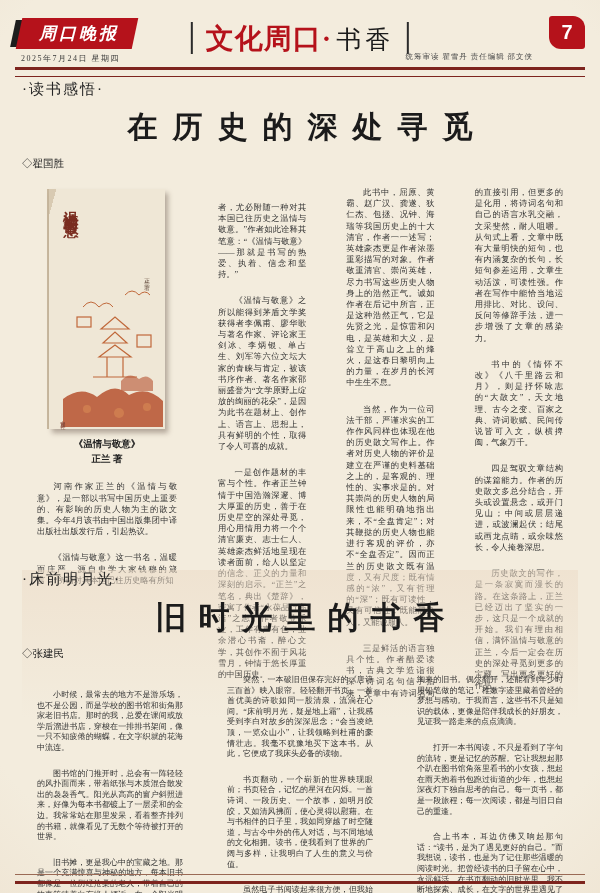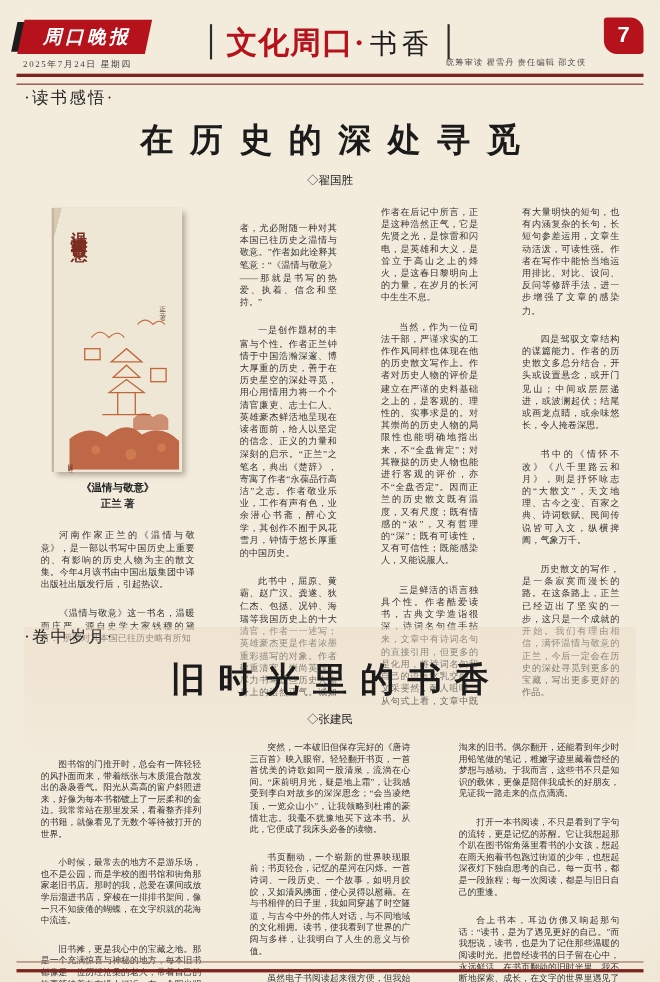--- a/index.html
+++ b/index.html
@@ -31,21 +31,21 @@
   .pagenum{
     position:absolute;right:0;top:0;width:36px;height:33px;background:#b5121b;color:#fff;
     font-size:20px;font-weight:bold;text-align:center;line-height:33px;
     border-radius:3px 12px 3px 12px;font-family:"Liberation Sans",sans-serif;
   }
   .rule{height:6px;border-top:3px solid #7d241e;border-bottom:1px solid #7d241e;}
   .rule-top{position:absolute;top:67px;left:15px;right:15px;}
   .rule-bottom{position:absolute;bottom:9px;left:15px;right:15px;height:6px;border-top:1px solid #9a6a55;border-bottom:3px solid #7d241e;}
   
   .cat-label{font-size:15px;color:#252525;letter-spacing:2px;}
-  .byline{text-align:center;font-size:10.5px;color:#222;}
+  .byline{font-size:10.5px;color:#222;}
   p.body-p{margin:15px;text-align:justify;text-indent:2em;color:#333;}
   
   .article1{position:absolute;top:80px;left:22px;right:22px;}
   .a1-title{
     text-align:center;font-size:30px;font-weight:600;color:#1b1b1b;
     letter-spacing:15px;text-indent:15px;margin:8px 0 9px;
   }
   .a1-author{margin-bottom:16px;}
   .a1-body{display:flex;gap:11px;}
   .a1-left{width:170px;flex:none;}
@@ -149,38 +149,39 @@
           <div>正兰 著</div>
         </div>
         <div class="a1-intro">
           <p class="body-p">河南作家正兰的《温情与敬意》，是一部以书写中国历史上重要的、有影响的历史人物为主的散文集。今年4月该书由中国出版集团中译出版社出版发行后，引起热议。</p>
           <p class="body-p">《温情与敬意》这一书名，温暖而庄严，源自史学大家钱穆的箴言：“所谓对其本国已往历史略有所知</p>
         </div>
       </div>
 
       <div class="a1-cols">
         <p class="body-p" style="text-indent:0">者，尤必附随一种对其本国已往历史之温情与敬意。”作者如此诠释其笔意：“《温情与敬意》——那就是书写的热爱、执着、信念和坚持。”</p>
+        <p class="body-p">《温情与敬意》之所以能得到茅盾文学奖获得者李佩甫、廖华歌与著名作家、评论家王剑冰、李炳银、单占生、刘军等六位文坛大家的青睐与肯定，被该书序作者、著名作家邵丽盛誉为“文学原野上绽放的绚丽的花朵”，是因为此书在题材上、创作上、语言上、思想上，具有鲜明的个性，取得了令人可喜的成就。</p>
         <p class="body-p">一是创作题材的丰富与个性。作者正兰钟情于中国浩瀚深邃、博大厚重的历史，善于在历史星空的深处寻觅，用心用情用力将一个个清官廉吏、志士仁人、英雄豪杰鲜活地呈现在读者面前，给人以坚定的信念、正义的力量和深刻的启示。“正兰”之笔名，典出《楚辞》，寄寓了作者“永葆品行高洁”之志。作者敬业乐业，工作有声有色，业余潜心书斋，醉心文学，其创作不囿于风花雪月，钟情于悠长厚重的中国历史。</p>
         <p class="body-p">此书中，屈原、黄霸、赵广汉、龚遂、狄仁杰、包拯、况钟、海瑞等我国历史上的十大清官，作者一一述写；英雄豪杰更是作者浓墨重彩描写的对象。作者敬重清官、崇尚英雄，尽力书写这些历史人物身上的浩然正气。诚如作者在后记中所言，正是这种浩然正气，它是先贤之光，是惊雷和闪电，是英雄和大义，是耸立于高山之上的烽火，是这春日黎明向上的力量，在岁月的长河中生生不息。</p>
         <p class="body-p">当然，作为一位司法干部，严谨求实的工作作风同样也体现在他的历史散文写作上。作者对历史人物的评价是建立在严谨的史料基础之上的，是客观的、理性的、实事求是的。对其崇尚的历史人物的局限性也能明确地指出来，不“全盘肯定”；对其鞭挞的历史人物也能进行客观的评价，亦不“全盘否定”。因而正兰的历史散文既有温度，又有尺度；既有情感的“浓”，又有哲理的“深”；既有可读性，又有可信性；既能感染人，又能说服人。</p>
         <p class="body-p">三是鲜活的语言独具个性。作者酷爱读书，古典文学造诣很深，诗词名句信手拈来，文章中有诗词名句的直接引用，但更多的是化用，将诗词名句和自己的语言水乳交融，文采斐然，耐人咀嚼。从句式上看，文章中既有大量明快的短句，也有内涵复杂的长句，长短句参差运用，文章生动活泼，可读性强。作者在写作中能恰当地运用排比、对比、设问、反问等修辞手法，进一步增强了文章的感染力。</p>
+        <p class="body-p">书中的《情怀不改》《八千里路云和月》，则是抒怀咏志的“大散文”，天文地理、古今之变、百家之典、诗词歌赋、民间传说皆可入文，纵横捭阖，气象万千。</p>
         <p class="body-p">四是驾驭文章结构的谋篇能力。作者的历史散文多总分结合，开头或设置悬念，或开门见山；中间或层层递进，或波澜起伏；结尾或画龙点睛，或余味悠长，令人掩卷深思。</p>
-        <p class="body-p">书中的《情怀不改》《八千里路云和月》，则是抒怀咏志的“大散文”，天文地理、古今之变、百家之典、诗词歌赋、民间传说皆可入文，纵横捭阖，气象万千。</p>
         <p class="body-p">历史散文的写作，是一条寂寞而漫长的路。在这条路上，正兰已经迈出了坚实的一步，这只是一个成就的开始。我们有理由相信，满怀温情与敬意的正兰，今后一定会在历史的深处寻觅到更多的宝藏，写出更多更好的作品。</p>
       </div>
     </div>
   </div>
 
   <div class="article2">
-    <div class="cat-label">·卷中岁月·</div>
+    <div class="cat-label">·床前明月光·</div>
     <div class="a2-title">旧时光里的书香</div>
     <div class="byline a2-author">◇张建民</div>
     <div class="a2-cols">
+      <p class="body-p">小时候，最常去的地方不是游乐场，也不是公园，而是学校的图书馆和街角那家老旧书店。那时的我，总爱在课间或放学后溜进书店，穿梭在一排排书架间，像一只不知疲倦的蝴蝶，在文字织就的花海中流连。</p>
       <p class="body-p">图书馆的门推开时，总会有一阵轻轻的风扑面而来，带着纸张与木质混合散发出的袅袅香气。阳光从高高的窗户斜照进来，好像为每本书都镀上了一层柔和的金边。我常常站在那里发呆，看着整齐排列的书籍，就像看见了无数个等待被打开的世界。</p>
-      <p class="body-p">小时候，最常去的地方不是游乐场，也不是公园，而是学校的图书馆和街角那家老旧书店。那时的我，总爱在课间或放学后溜进书店，穿梭在一排排书架间，像一只不知疲倦的蝴蝶，在文字织就的花海中流连。</p>
       <p class="body-p">旧书摊，更是我心中的宝藏之地。那是一个充满惊喜与神秘的地方，每本旧书都像是一位历经沧桑的老人，带着自己的故事等待着向有缘人倾诉。在一个阳光明媚的周末，路过一个旧书摊，摊位上摆满了各种各样的书，有文学名著、历史典籍，也有一些绝版的小人书。我蹲下身，一本一本仔细翻阅。</p>
       <p class="body-p">突然，一本破旧但保存完好的《唐诗三百首》映入眼帘。轻轻翻开书页，一首首优美的诗歌如同一股清泉，流淌在心间。“床前明月光，疑是地上霜”，让我感受到李白对故乡的深深思念；“会当凌绝顶，一览众山小”，让我领略到杜甫的豪情壮志。我毫不犹豫地买下这本书。从此，它便成了我床头必备的读物。</p>
       <p class="body-p">书页翻动，一个崭新的世界映现眼前；书页轻合，记忆的星河在闪烁。一首诗词、一段历史、一个故事，如明月皎皎，又如清风拂面，使心灵得以慰藉。在与书相伴的日子里，我如同穿越了时空隧道，与古今中外的伟人对话，与不同地域的文化相拥。读书，使我看到了世界的广阔与多样，让我明白了人生的意义与价值。</p>
       <p class="body-p">虽然电子书阅读起来很方便，但我始终舍不得放下手中的纸质书。喜欢那种真实的触感，陶醉于书页翻动时细微的沙沙声，更喜欢不经意间从书中掉落的旧时光。如今，家中书架上仍珍藏着几本以前淘来的旧书。偶尔翻开，还能看到年少时用铅笔做的笔记，稚嫩字迹里藏着曾经的梦想与感动。于我而言，这些书不只是知识的载体，更像是陪伴我成长的好朋友，见证我一路走来的点点滴滴。</p>
       <p class="body-p">打开一本书阅读，不只是看到了字句的流转，更是记忆的苏醒。它让我想起那个趴在图书馆角落里看书的小女孩，想起在雨天抱着书包跑过街道的少年，也想起深夜灯下独自思考的自己。每一页书，都是一段旅程；每一次阅读，都是与旧日自己的重逢。</p>
       <p class="body-p">合上书本，耳边仿佛又响起那句话：“读书，是为了遇见更好的自己。”而我想说，读书，也是为了记住那些温暖的阅读时光。把曾经读书的日子留在心中，永远鲜活。在书页翻动的旧时光里，我不断地探索、成长，在文字的世界里遇见了一个又一个崭新的自己，也让平凡日子有了诗意的光芒。</p>
     </div>
   </div>
 
   <div class="rule-bottom"></div>

